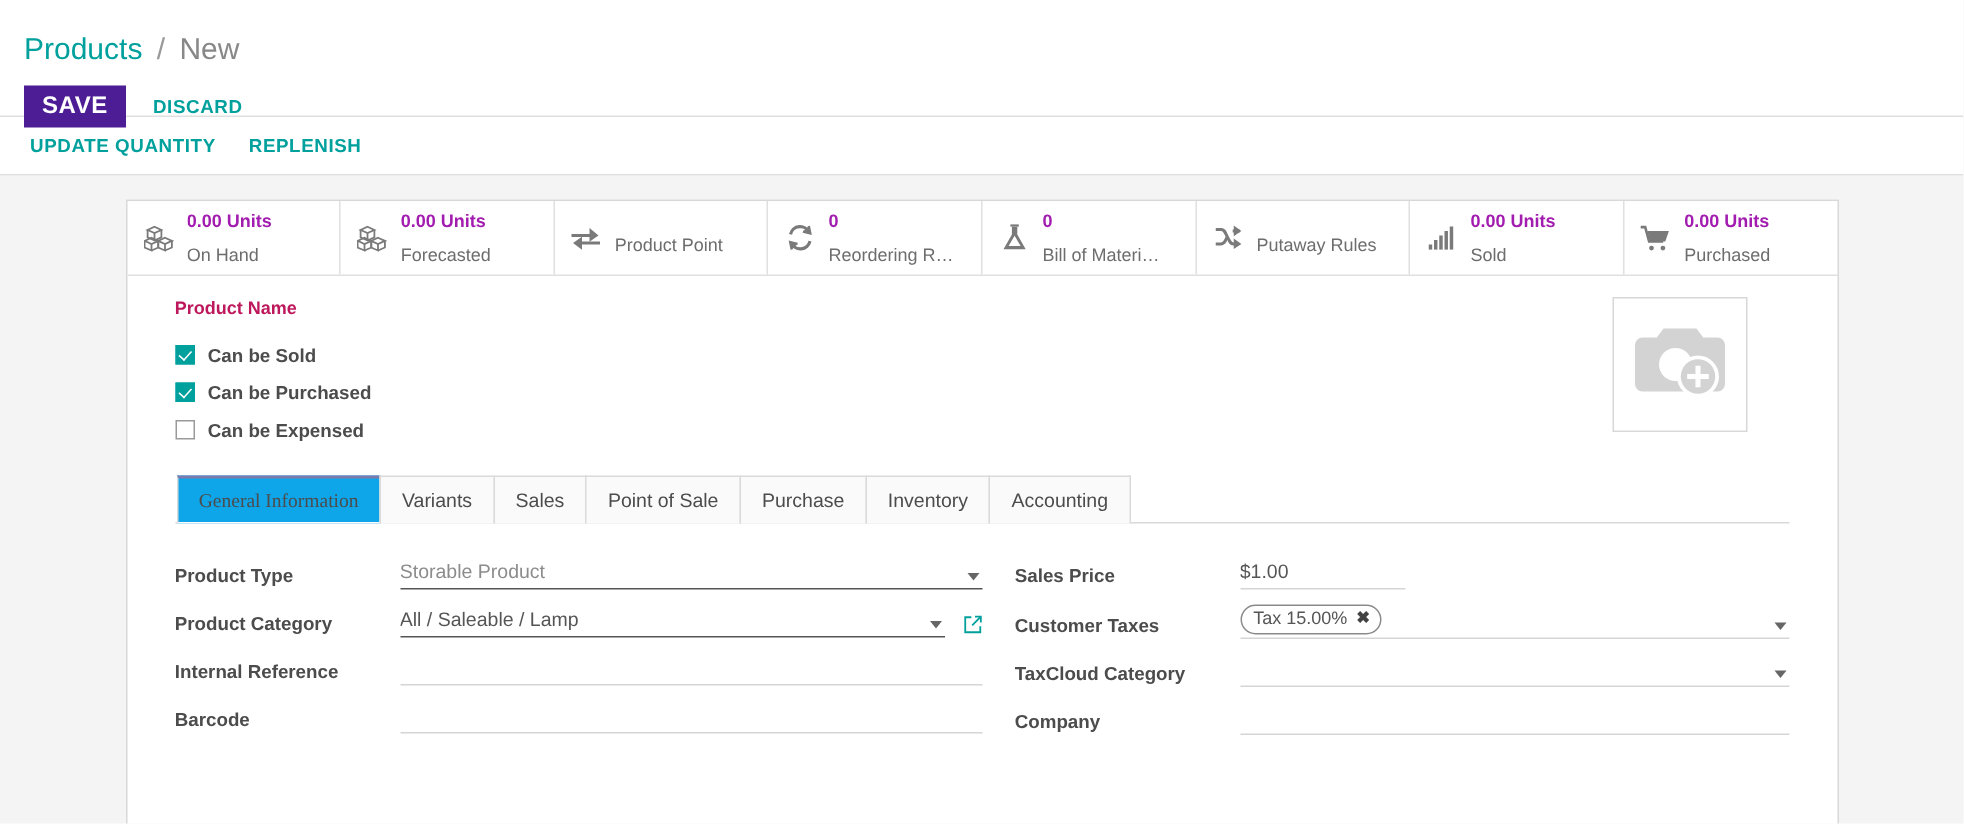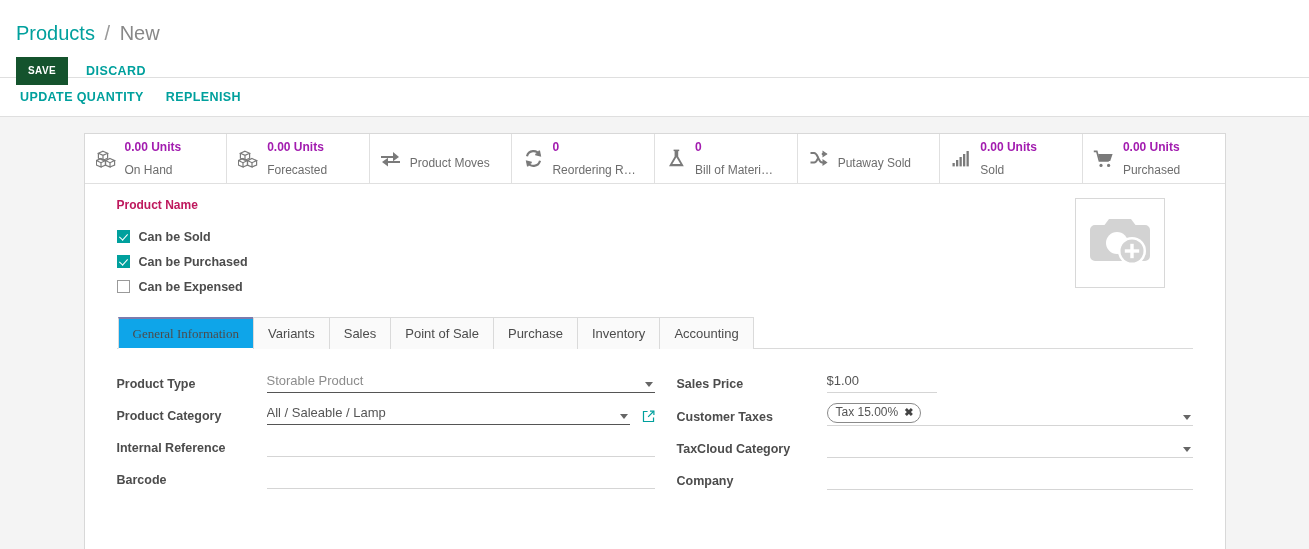--- a/index.html
+++ b/index.html
@@ -41,25 +41,25 @@
   }
   .bc-active {
     color: #888888;
   }
   .cp-buttons {
     margin-top: 12px;
     display: flex;
     align-items: center;
   }
   .btn-primary {
-    background: #14532d;
+    background: #4c1d95;
     color: #ffffff;
     border: none;
     font-family: inherit;
-    font-size: 10px;
+    font-size: 16px;
     font-weight: bold;
     letter-spacing: 0.4px;
     padding: 7px 12px;
     cursor: pointer;
     line-height: 14px;
     text-align: right;
   }
   .btn-link {
     background: transparent;
     border: none;
@@ -423,21 +423,21 @@
       <div class="stat">
         <span class="stat-ico">
           <svg width="21" height="16" viewBox="0 0 21 16" fill="currentColor">
             <path d="M1 5 h15 v2 H1z"></path>
               <path d="M13 1 L19 6 L13 10.2 z"></path>
             <path d="M5 10 h15 v2 H5z"></path>
               <path d="M8 6.8 L2 11 L8 15.5 z"></path>
           </svg>
         </span>
         <span class="stat-txt">
-          <span class="stat-lbl">Product Moves</span>
+          <span class="stat-lbl">Product Point</span>
         </span>
       </div>
 
       <div class="stat">
         <span class="stat-ico">
           <svg width="19" height="19" viewBox="0 0 19 19" fill="none" stroke="currentColor" stroke-width="2.1">
             <path d="M3 7.2 A6.6 6.6 0 0 1 15.5 6.1"></path>
             <path d="M16 11.8 A6.6 6.6 0 0 1 3.5 12.9"></path>
             <path d="M15.2 1.6 L16.2 6.6 L11.3 5.4" stroke-width="1.6" fill="currentColor"></path>
             <path d="M3.8 17.4 L2.8 12.4 L7.7 13.6" stroke-width="1.6" fill="currentColor"></path>
@@ -466,21 +466,21 @@
         <span class="stat-ico">
           <svg width="20" height="17" viewBox="0 0 20 17" fill="none" stroke="currentColor" stroke-width="2">
             <path d="M1.5 3 h3.6 c2 0 2.6 1.6 4 4.6 1.4 3 2 5 4.2 5 h3.4"></path>
             <path d="M1.5 12.6 h3.6 c2 0 2.6-1.6 4-4.6"></path>
             <path d="M13.5 9 L18.6 12.6 L13.5 16" fill="currentColor" stroke-width="0"></path>
             <path d="M13.5 0.4 L18.6 4 L13.5 7.5" fill="currentColor" stroke-width="0"></path>
             <path d="M12.8 4 h4.6"></path>
           </svg>
         </span>
         <span class="stat-txt">
-          <span class="stat-lbl">Putaway Sold</span>
+          <span class="stat-lbl">Putaway Rules</span>
         </span>
       </div>
 
       <div class="stat">
         <span class="stat-ico">
           <svg width="19" height="17" viewBox="0 0 19 17" fill="currentColor">
             <rect x="0.5" y="13" width="2.3" height="3.4"></rect>
             <rect x="4" y="10" width="2.3" height="6.4"></rect>
             <rect x="7.5" y="7" width="2.3" height="9.4"></rect>
             <rect x="11" y="4" width="2.3" height="12.4"></rect>

